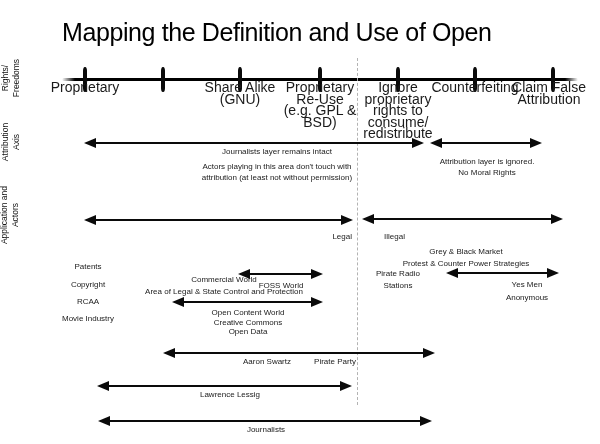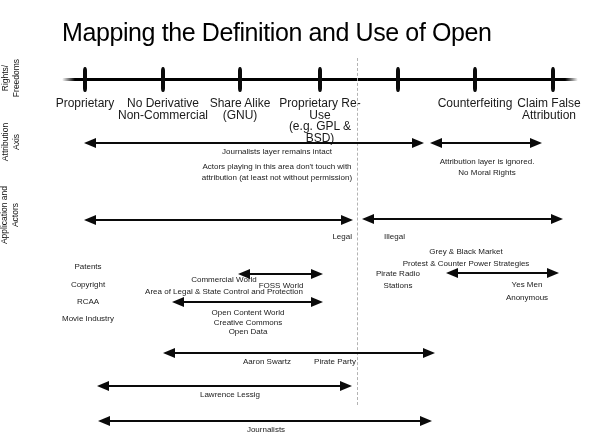--- a/index.html
+++ b/index.html
@@ -21,21 +21,21 @@
   }
   .axis-line {
     position:absolute; left:62px; top:78px; width:516px; height:3px;
     background:linear-gradient(to right, rgba(0,0,0,0) 0%, #000 2.5%, #000 97.5%, rgba(0,0,0,0) 100%);
     border-radius:2px;
   }
   .tick {
     position:absolute; top:67px; width:4px; height:25px; background:#0a0a0a;
     border-radius:45% / 18%;
   }
-  .tick-label { position:absolute; top:98px; width:92px; font-size:12px; line-height:11.5px; text-align:center; white-space:pre-line; }
+  .tick-label { position:absolute; top:82px; width:92px; font-size:14px; line-height:11.5px; text-align:center; white-space:pre-line; }
   .arrow { position:absolute; height:10px; }
   .arrow .shaft { position:absolute; left:8px; right:8px; top:4px; height:2px; background:#0a0a0a; border-radius:1px; }
   .arrow .hl, .arrow .hr { position:absolute; top:0; width:0; height:0;
     border-top:5px solid transparent; border-bottom:5px solid transparent; }
   .arrow .hl { left:0; border-right:12px solid #0a0a0a; }
   .arrow .hr { right:0; border-left:12px solid #0a0a0a; }
   .divider {
     position:absolute; left:357px; top:58px; height:347px; width:0;
     border-left:1.5px dashed #b3b3b3;
   }
@@ -57,26 +57,27 @@
   <div class="axis-line"></div>
   <div class="tick" style="left:83px;"></div>
   <div class="tick" style="left:161px;"></div>
   <div class="tick" style="left:238px;"></div>
   <div class="tick" style="left:318px;"></div>
   <div class="tick" style="left:396px;"></div>
   <div class="tick" style="left:473px;"></div>
   <div class="tick" style="left:551px;"></div>
 
   <div class="tick-label" style="left:39px;">Proprietary</div>
-  <div class="tick-label" style="left:117px;">No Derivative
-Non-Commercial</div>
   <div class="tick-label" style="left:194px;">Share Alike
 (GNU)</div>
   <div class="tick-label" style="left:274px;">Proprietary Re-Use
 (e.g. GPL &amp; BSD)</div>
+  <div class="tick-label" style="left:352px;">Ignore proprietary
+rights to consume/
+redistribute</div>
   <div class="tick-label" style="left:429px;">Counterfeiting</div>
   <div class="tick-label" style="left:503px;">Claim False
 Attribution</div>
 
   <div class="divider"></div>
 
   <div class="arrow" style="left:84px; top:138px; width:340px;">
     <div class="hl"></div>
     <div class="shaft"></div>
     <div class="hr"></div>

